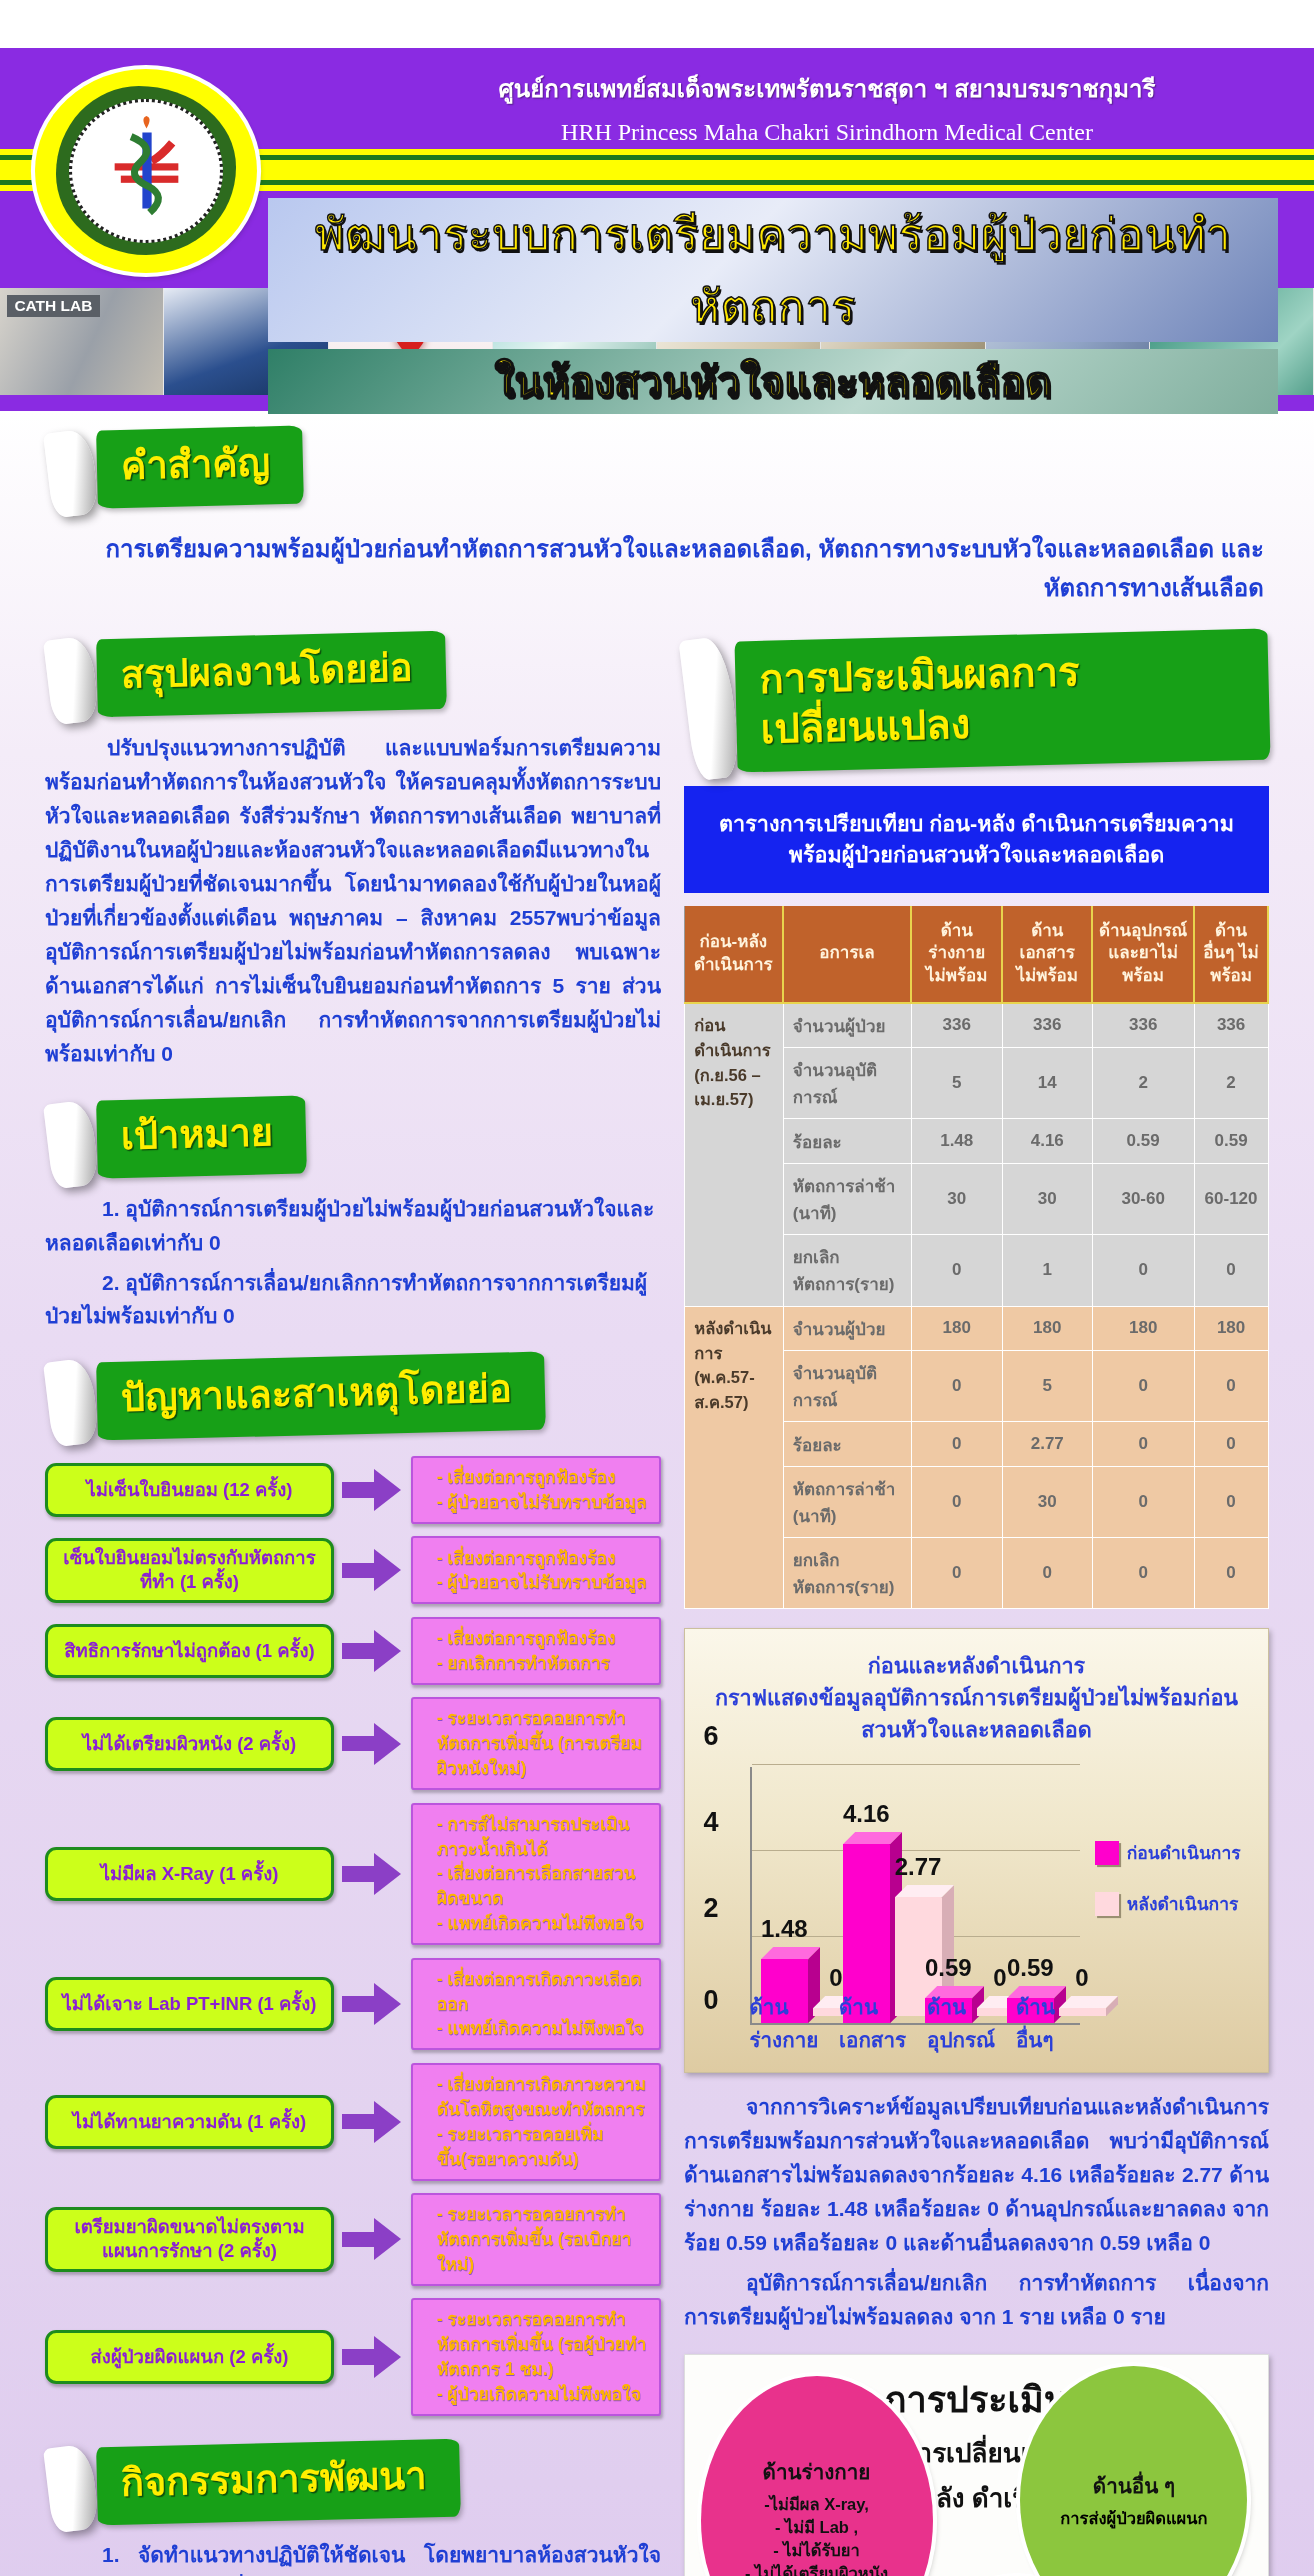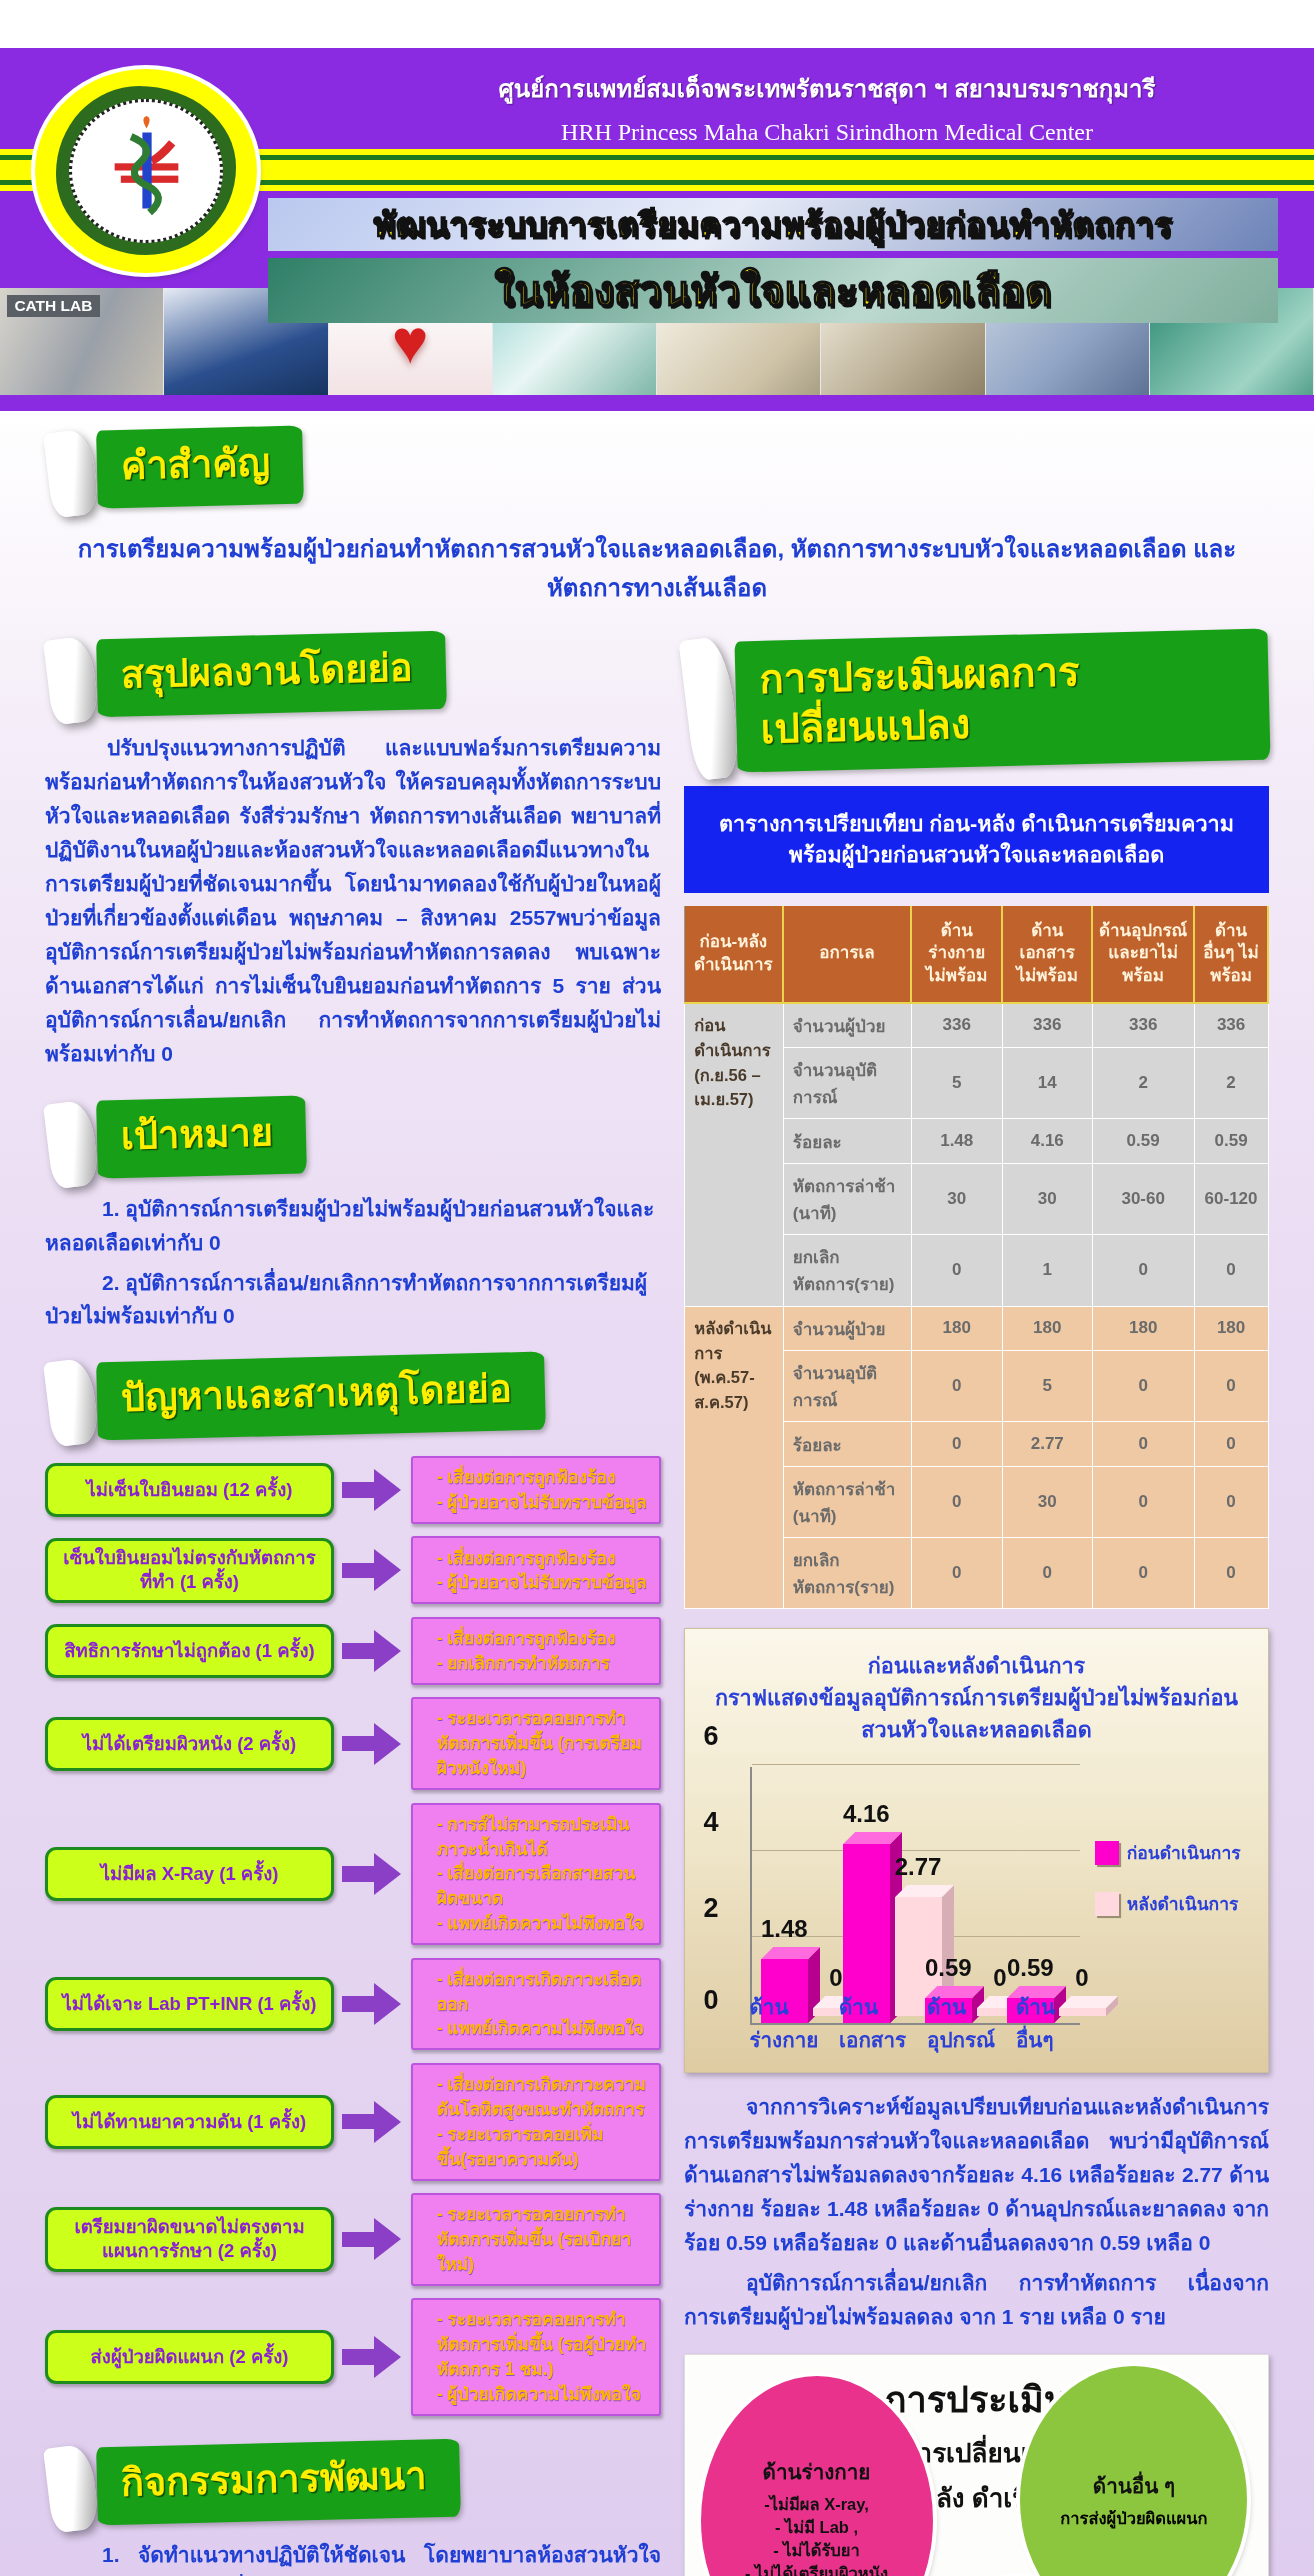--- a/index.html
+++ b/index.html
@@ -14,21 +14,21 @@
   .hdr-band .gline { position:absolute; left:0; width:100%; height:4.6px; background:#1E7A1E; }
   .hdr-band .gline.g1 { top:6.2px; } .hdr-band .gline.g2 { bottom:6.2px; }
   .logo { position:absolute; left:35px; top:20.6px; width:222px; height:204px; z-index:3; }
   .logo .oval { position:absolute; inset:0; background:#FFFF00; border-radius:50%; }
   .logo .blob { position:absolute; inset:17.5px 20.6px; background:#2D6B1E; border-radius:46% 54% 50% 50%/52% 48% 52% 48%; }
   .logo .disc { position:absolute; inset:30px 34px; background:#fff; border-radius:50%; border:3.6px dotted #222; display:flex; align-items:center; justify-content:center; }
   .hdr-org { position:absolute; right:36px; top:20.6px; width:902px; text-align:center; color:#fff; z-index:2; }
   .hdr-org .th { font-size:24px; font-weight:bold; text-shadow:1px 1px 1.5px rgba(0,0,0,.4); }
   .hdr-org .en { font-family:"Liberation Serif","DejaVu Serif",serif; font-size:24px; margin-top:11.3px; }
   .hdr-title { position:absolute; left:268px; top:150px; width:1010px; text-align:center; z-index:2; }
-  .hdr-title .t1 { font-size:33px; font-weight:bold; color:#FFE800; -webkit-text-stroke:1.5px #111; text-shadow:2.1px 2.6px 0 #111; letter-spacing:0.5px; }
+  .hdr-title .t1 { font-size:45px; font-weight:normal; color:#FFE800; -webkit-text-stroke:1.5px #111; text-shadow:2.1px 2.6px 0 #111; letter-spacing:0.5px; }
   .hdr-title .t2 { font-size:41px; font-weight:bold; color:#FFE800; -webkit-text-stroke:1.5px #111; text-shadow:2.1px 2.6px 0 #111; margin-top:7.2px; }
 
   
   .strip { height:107px; display:flex; flex:none; }
   .strip .ph { flex:1; position:relative; border-right:1px solid #e8e8e8; }
   .ph-label { position:absolute; left:7.2px; top:7.2px; background:#5a5f66; color:#fff; font-weight:bold; font-size:15.5px; padding:2.1px 7.2px; border-radius:0; }
   .ph1{background:linear-gradient(115deg,#d8d4cc,#9aa0a8 55%,#c4beb2);}
   .ph2{background:linear-gradient(160deg,#e7ecf5,#2b4f8e 60%,#17335f);}
   .ph3{background:linear-gradient(180deg,#ffffff,#f2e2e4); display:flex;align-items:center;justify-content:center;}
   .ph3 .heart{font-size:62px;color:#D61F1F;text-shadow:0 4.1px 7.2px rgba(120,0,0,.4);}
@@ -41,21 +41,21 @@
 
   
   .content { flex:1; background:linear-gradient(180deg,#ffffff 0%,#f4ecf8 14%,#e9dbf3 38%,#e3d3f0 70%,#ddc9ee 100%); padding:17.5px 45px 0; }
 
   
   .sec-head { position:relative; display:inline-block; margin-left:3.1px; padding-left:49px; }
   .curl { position:absolute; left:0; top:3.1px; width:47px; height:108%; background:linear-gradient(100deg,#ffffff 55%,#c9c9c9 80%,#9d9d9d); border-radius:7.2px 46% 38% 30%; transform:rotate(-7deg); box-shadow:3.6px 4.6px 8.2px rgba(0,0,0,.38); }
   .sec-head-text { position:relative; display:inline-block; background:#17A017; color:#FFEE00; font-weight:bold; font-size:38px; line-height:1.25; padding:13.4px 33px 17.5px 24px; border-radius:5.2px 13.4px 7.2px 15.5px/9.3px 7.2px 13.4px 6.2px; transform:rotate(-1.4deg); text-shadow:1.5px 1.5px 1px #0c4f0c; box-shadow:2.1px 3.1px 5.2px rgba(0,0,0,.25); }
   .sec-head.small .sec-head-text { font-size:40px; }
 
-  .kw-text { margin:23px 5.2px 0; font-size:24px; font-weight:bold; color:#1F3FD4; text-align:center; }
+  .kw-text { margin:23px 5.2px 0; font-size:24px; font-weight:bold; color:#1F3FD4; text-align:right; }
 
   .columns { display:flex; gap:23px; margin-top:28px; align-items:flex-start; }
   .col-left { width:616px; flex:none; }
   .col-right { flex:1; min-width:0; }
 
   .para { color:#1F3FD4; font-weight:bold; font-size:21px; line-height:1.62; text-align:justify; margin-top:17.5px; }
   .para .ind { display:inline-block; width:62px; }
 
   .goal-list { margin-top:15.5px; }
   .goal-list .item { color:#1F3FD4; font-weight:bold; font-size:21px; line-height:1.6; margin-bottom:6.2px; text-indent:57px; }

